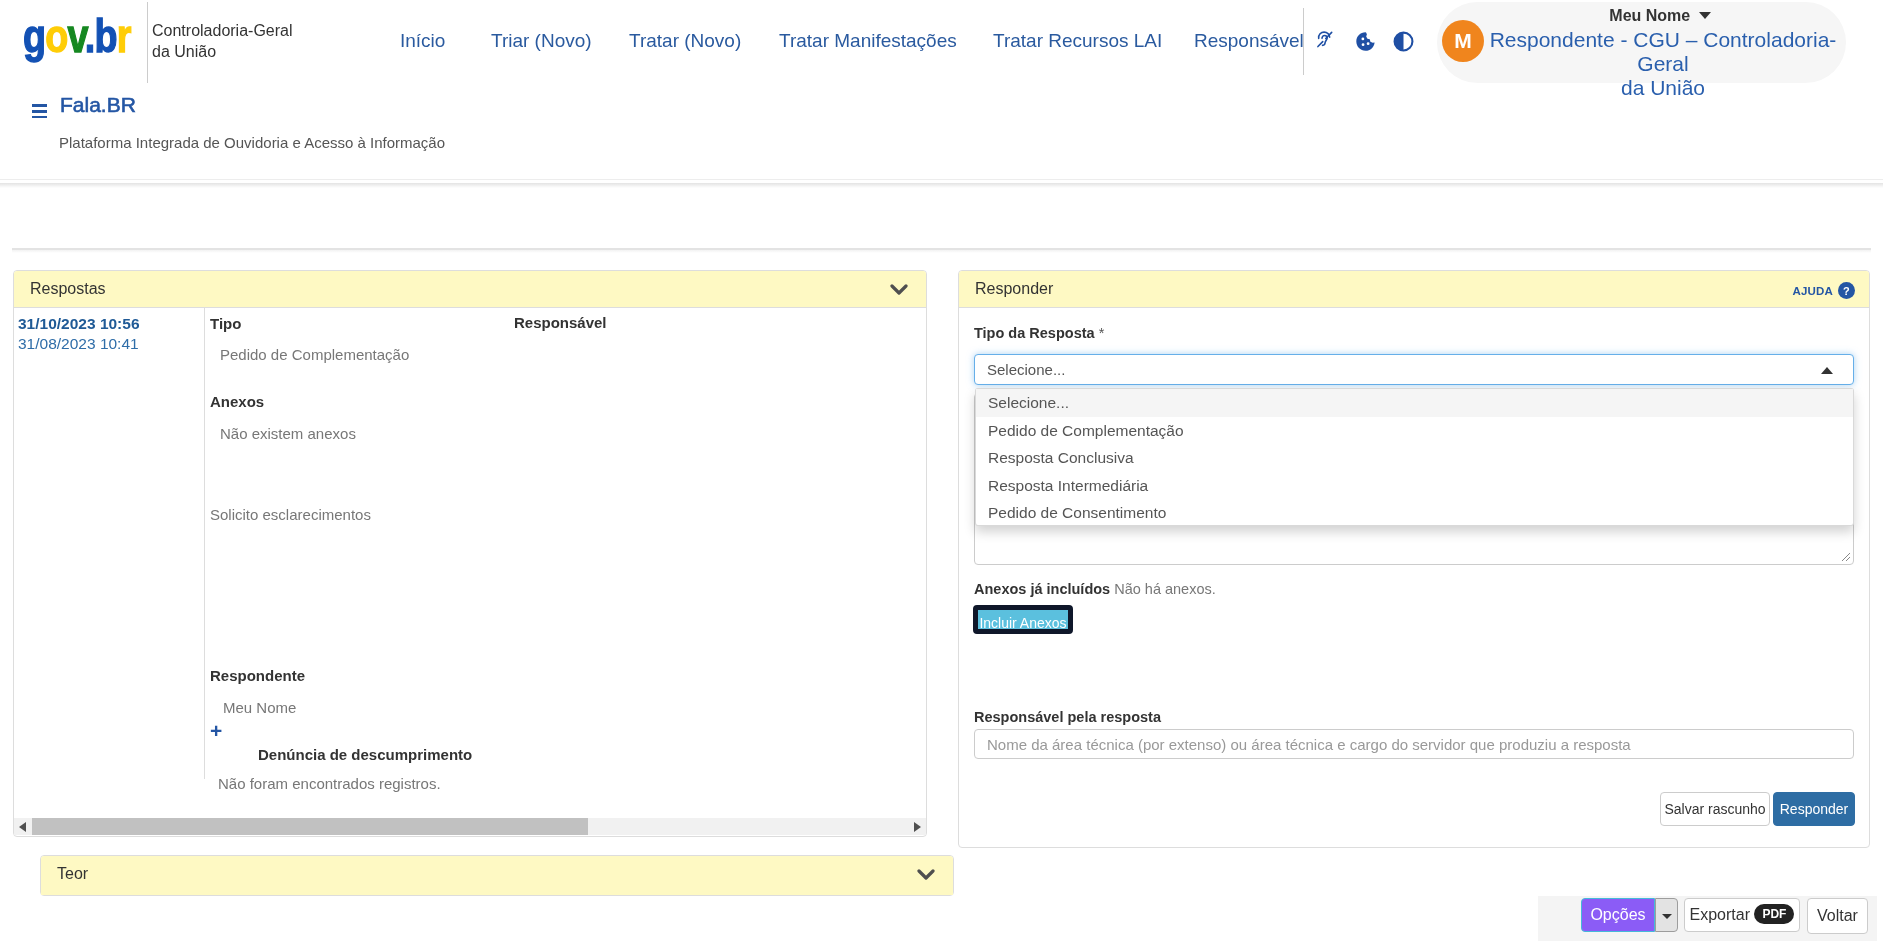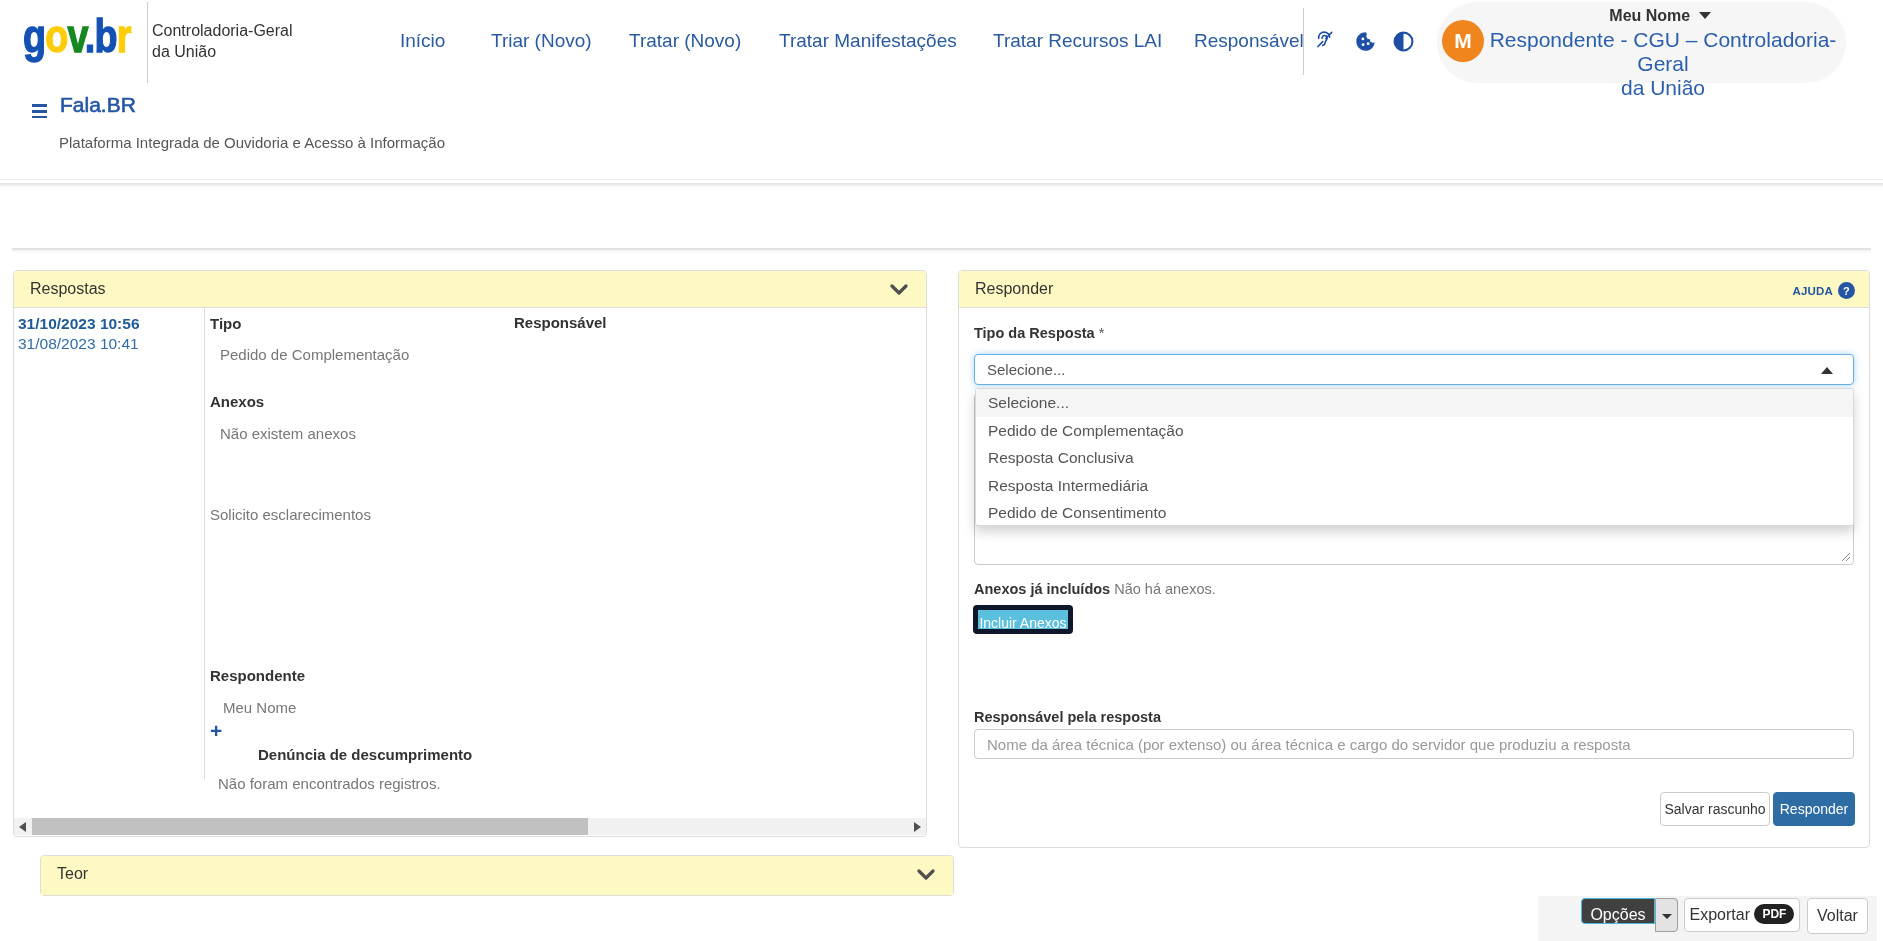--- a/index.html
+++ b/index.html
@@ -125,21 +125,21 @@
     <div class="abs lbl" style="left:15px; top:438px; font-size:14.5px;">Responsável pela resposta</div>
     <div class="abs" style="left:15px; top:458px; width:880px; height:30px; border:1px solid #ccc; border-radius:4px; background:#fff;">
       <div class="abs" style="left:12px; top:6px; font-size:15px; color:#999;">Nome da área técnica (por extenso) ou área técnica e cargo do servidor que produziu a resposta</div>
     </div>
 
     <div class="abs" style="left:701px; top:521px; width:110px; height:34px; background:#fff; border:1px solid #ccc; border-radius:4px; font-size:14px; color:#333; text-align:center; line-height:32px; white-space:nowrap;">Salvar rascunho</div>
     <div class="abs" style="left:814px; top:521px; width:82px; height:34px; background:#2e6da4; border:1px solid #2e6da4; border-radius:4px; font-size:14px; color:#fff; text-align:center; line-height:32px; white-space:nowrap;">Responder</div>
   </div>
 
   <div class="abs" style="left:1538px; top:896px; width:339px; height:45px; background:#f4f4f4;"></div>
-  <div class="abs" style="left:1581px; top:898px; width:74px; height:26px; background:#404040; border:1px solid #46b8da; border-radius:4px 0 0 4px; color:#fff; font-size:16px; text-align:center; line-height:32px;">Opções</div>
+  <div class="abs" style="left:1581px; top:898px; width:74px; height:34px; background:#8b5cf6; border:1px solid #46b8da; border-radius:4px 0 0 4px; color:#fff; font-size:16px; text-align:center; line-height:32px;">Opções</div>
   <div class="abs" style="left:1655px; top:898px; width:23px; height:34px; background:#e3e3e3; border:1px solid #9d9d9d; border-radius:0 4px 4px 0;">
     <div class="abs" style="left:6px; top:15px; width:0; height:0; border-left:5px solid transparent; border-right:5px solid transparent; border-top:5px solid #333;"></div>
   </div>
   <div class="abs" style="left:1684px; top:898px; width:116px; height:34px; background:#fff; border:1px solid #ccc; border-radius:4px; font-size:16px; color:#333; text-align:center; line-height:32px; white-space:nowrap;">Exportar <span style="display:inline-block; background:#222; color:#fff; font-size:12px; font-weight:bold; border-radius:10px; padding:0 8px; line-height:20px; height:20px; vertical-align:2px;">PDF</span></div>
   <div class="abs" style="left:1807px; top:898px; width:61px; height:36px; background:#fff; border:1px solid #ccc; border-radius:4px; font-size:16px; color:#333; text-align:center; line-height:34px;">Voltar</div>
 
 <style>
   .panel { border:1px solid #ddd; border-radius:4px; background:#fff; }
   .phead { position:relative; height:37px; background:#fef9c3; border-bottom:1px solid #ddd; border-radius:3px 3px 0 0; }
   .phead > span.ptitle { position:absolute; left:16px; top:9px; font-size:16px; color:#333; }

